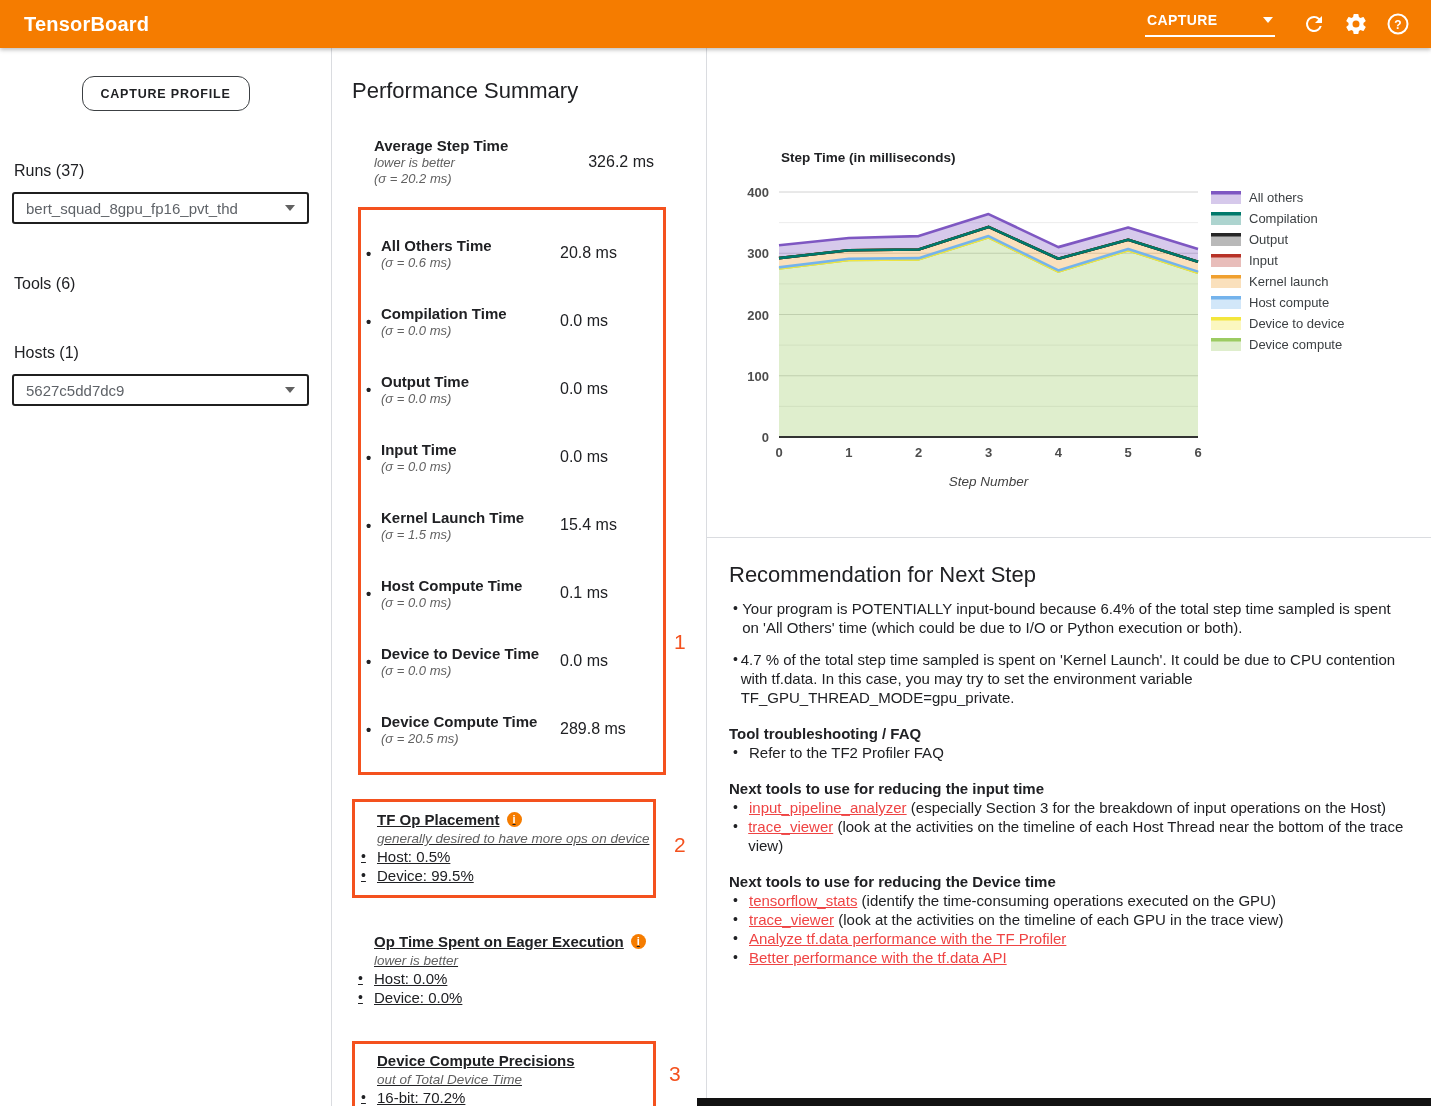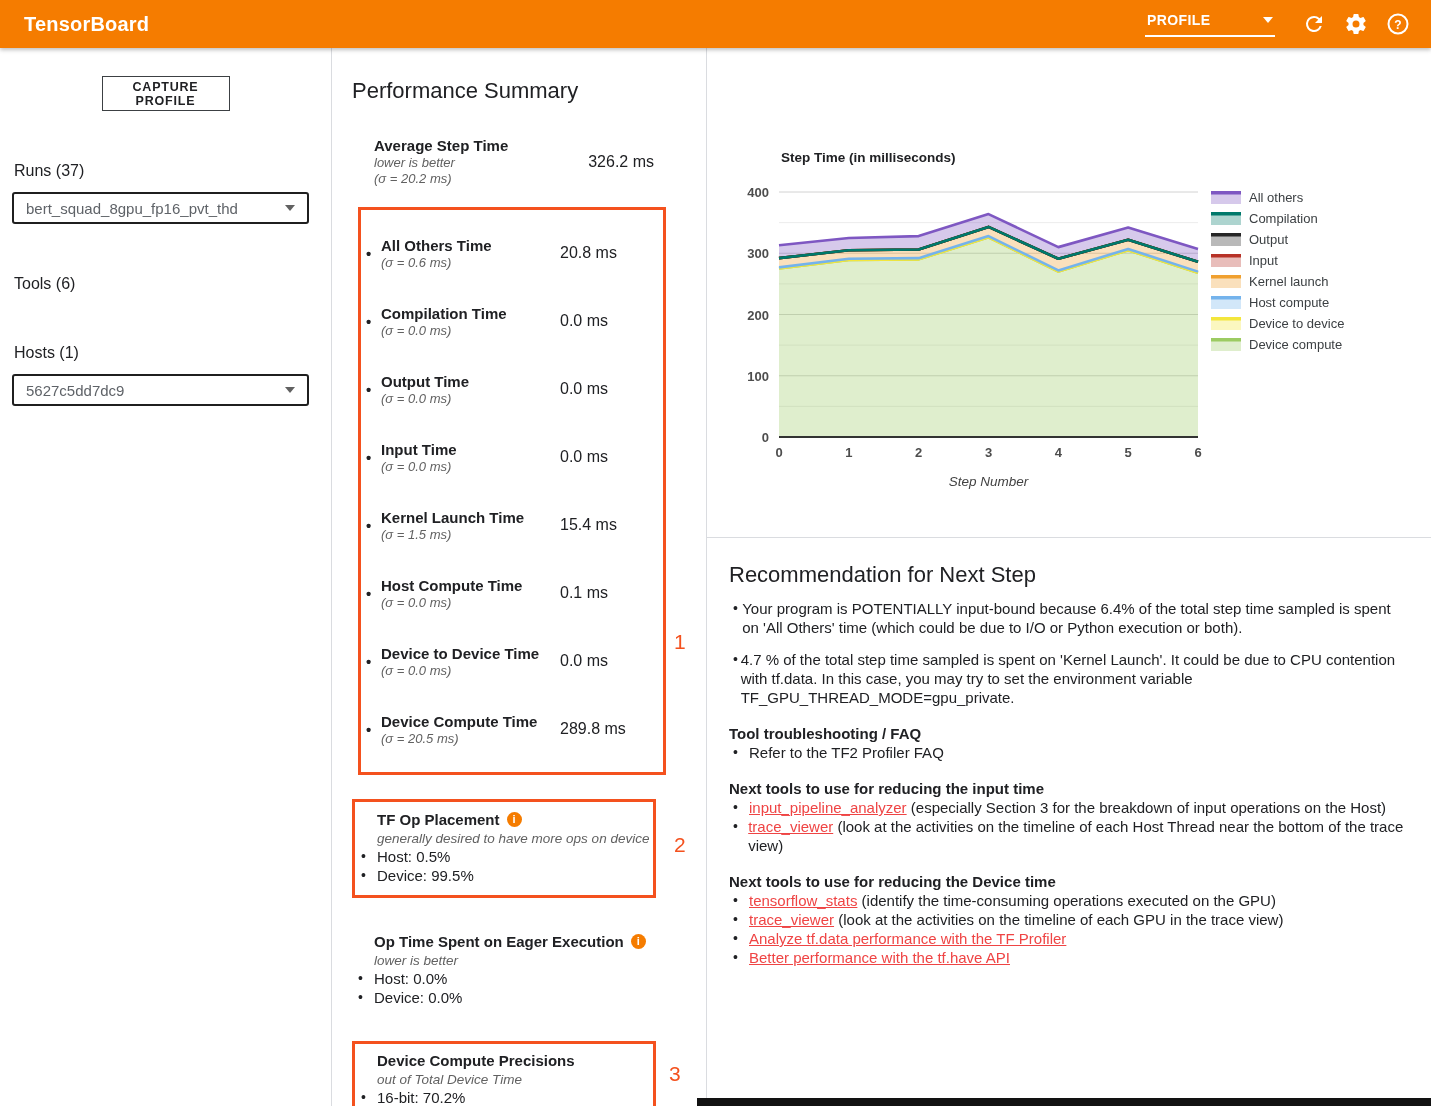--- a/index.html
+++ b/index.html
@@ -22,22 +22,22 @@
   }
   .profile-dd .dd-label { color:#fff; font-size:14px; font-weight:700; letter-spacing:.4px; }
   .caret-white { width:0; height:0; border-left:5px solid transparent; border-right:5px solid transparent; border-top:6px solid #fff; }
   .hicon { width:42px; height:40px; display:flex; align-items:center; justify-content:center; cursor:pointer; }
   
   .sidebar {
     position:absolute; left:0; top:48px; bottom:0; width:332px;
     background:#fff; border-right:1px solid #dadce0;
   }
   .capture-btn {
-    display:block; margin:28px auto 0; width:128px; height:35px;
-    background:#fff; border:1px solid #3c4043; border-radius:0;
+    display:block; margin:28px auto 0; width:168px; height:35px;
+    background:#fff; border:1px solid #3c4043; border-radius:12px;
     font-family:"Liberation Sans",sans-serif; font-size:12.5px; font-weight:700;
     letter-spacing:.8px; color:#202124; cursor:pointer;
   }
   .sb-label { margin:51px 0 12px 14px; font-size:16px; color:#202124; }
   .sb-select {
     margin:0 0 0 12px; width:297px; height:32px; border:2px solid #1f1f1f; border-radius:3px;
     display:flex; align-items:center; justify-content:space-between; padding:0 12px; cursor:pointer;
   }
   .sb-select .sel-text { font-size:15px; color:#5f6368; white-space:nowrap; overflow:hidden; }
   .caret-gray { width:0; height:0; border-left:5px solid transparent; border-right:5px solid transparent; border-top:6px solid #616161; }
@@ -48,21 +48,21 @@
   .avg-row { margin:32px 0 0 41px; width:280px; display:flex; align-items:center; justify-content:space-between; }
   .m-label { font-size:15px; font-weight:700; color:#202124; line-height:19px; }
   .m-sub { font-size:13px; font-style:italic; color:#616161; line-height:16px; }
   .m-value { font-size:16px; font-weight:400; color:#202124; white-space:nowrap;margin-left:11px; }
   .red-border { border:3px solid #f4511e; }
   .box1 { margin:20px 0 0 25px; width:308px; padding:9px 0 9px 0; }
   .mrow { display:flex; align-items:center; height:68px; padding:0 7px 0 5px; }
   .mrow .dot { width:15px; font-size:15px; font-weight:700; color:#202124; }
   .mrow .mtext { flex:1; }
   .mrow .m-value { width:96px; text-align:left; }
-  .section { width:304px; }
+  .section { width:304px;text-decoration:underline; }
   .sec-box2 { margin:24px 0 0 19px; padding:8px 0 10px 0; }
   .sec-plain { margin:34px 0 0 19px; padding:0; }
   .sec-box3 { margin:34px 0 0 19px; padding:7px 0 10px 0; }
   .sec-head { padding-left:22px; font-size:15px; font-weight:700; color:#202124; display:flex; align-items:center; line-height:19px; }
   .info-icon {
     display:inline-flex; width:15px; height:15px; border-radius:50%; background:#f57c00;
     color:#fff; font-size:11px; font-weight:700; align-items:center; justify-content:center;
     margin-left:7px; cursor:pointer; font-style:normal;
   }
   .sec-sub { padding-left:22px; font-size:13.5px; font-style:italic; color:#616161; line-height:17px; margin-top:1px; }
@@ -87,21 +87,21 @@
   .bottom-strip { position:absolute; left:697px; right:0; bottom:0; height:8px; background:#121212; }
   text { font-family:"Liberation Sans",sans-serif; }
 </style>
 </head>
 <body>
 
 <div class="header">
   <div class="app-title">TensorBoard</div>
   <div class="header-right">
     <div class="profile-dd">
-      <span class="dd-label">PROFILE</span>
+      <span class="dd-label">CAPTURE</span>
       <span class="caret-white"></span>
     </div>
     <div class="hicon">
       <svg width="24" height="24" viewBox="0 0 24 24">
           <path fill="#fff" d="M17.65 6.35A7.95 7.95 0 0 0 12 4a8 8 0 1 0 7.73 10h-2.08A6 6 0 1 1 12 6c1.66 0 3.14.69 4.22 1.78L13 11h7V4l-2.35 2.35z"></path>
         </svg>
     </div>
     <div class="hicon">
       <svg width="24" height="24" viewBox="0 0 24 24">
           <path fill="#fff" d="M19.43 12.98c.04-.32.07-.64.07-.98s-.03-.66-.07-.98l2.11-1.65a.5.5 0 0 0 .12-.64l-2-3.46a.5.5 0 0 0-.61-.22l-2.49 1a7.3 7.3 0 0 0-1.69-.98l-.38-2.65A.49.49 0 0 0 14 2h-4a.49.49 0 0 0-.49.42l-.38 2.65c-.61.25-1.17.59-1.69.98l-2.49-1a.5.5 0 0 0-.61.22l-2 3.46a.5.5 0 0 0 .12.64l2.11 1.65c-.04.32-.07.65-.07.98s.03.66.07.98l-2.11 1.65a.5.5 0 0 0-.12.64l2 3.46c.12.22.39.3.61.22l2.49-1c.52.39 1.08.73 1.69.98l.38 2.65c.04.24.24.42.49.42h4c.25 0 .46-.18.49-.42l.38-2.65c.61-.25 1.17-.59 1.69-.98l2.49 1c.23.09.49 0 .61-.22l2-3.46a.5.5 0 0 0-.12-.64l-2.11-1.65zM12 15.5A3.5 3.5 0 1 1 12 8.5a3.5 3.5 0 0 1 0 7z"></path>
@@ -377,21 +377,21 @@
               <span class="li-text"><a class="link">trace_viewer</a><span> (look at the activities on the timeline of each GPU in the trace view)</span></span>
             </div>
           </div>
           <div class="rec-group">
             <div class="rec-li">
               <span class="li-dot">•</span>
               <span class="li-text"><a class="link">Analyze tf.data performance with the TF Profiler</a></span>
             </div>
             <div class="rec-li">
               <span class="li-dot">•</span>
-              <span class="li-text"><a class="link">Better performance with the tf.have API</a></span>
+              <span class="li-text"><a class="link">Better performance with the tf.data API</a></span>
             </div>
           </div>
         </div>
     </div>
   </div>
 </div>
 
 <div class="bottom-strip"></div>
 
 </body></html>

